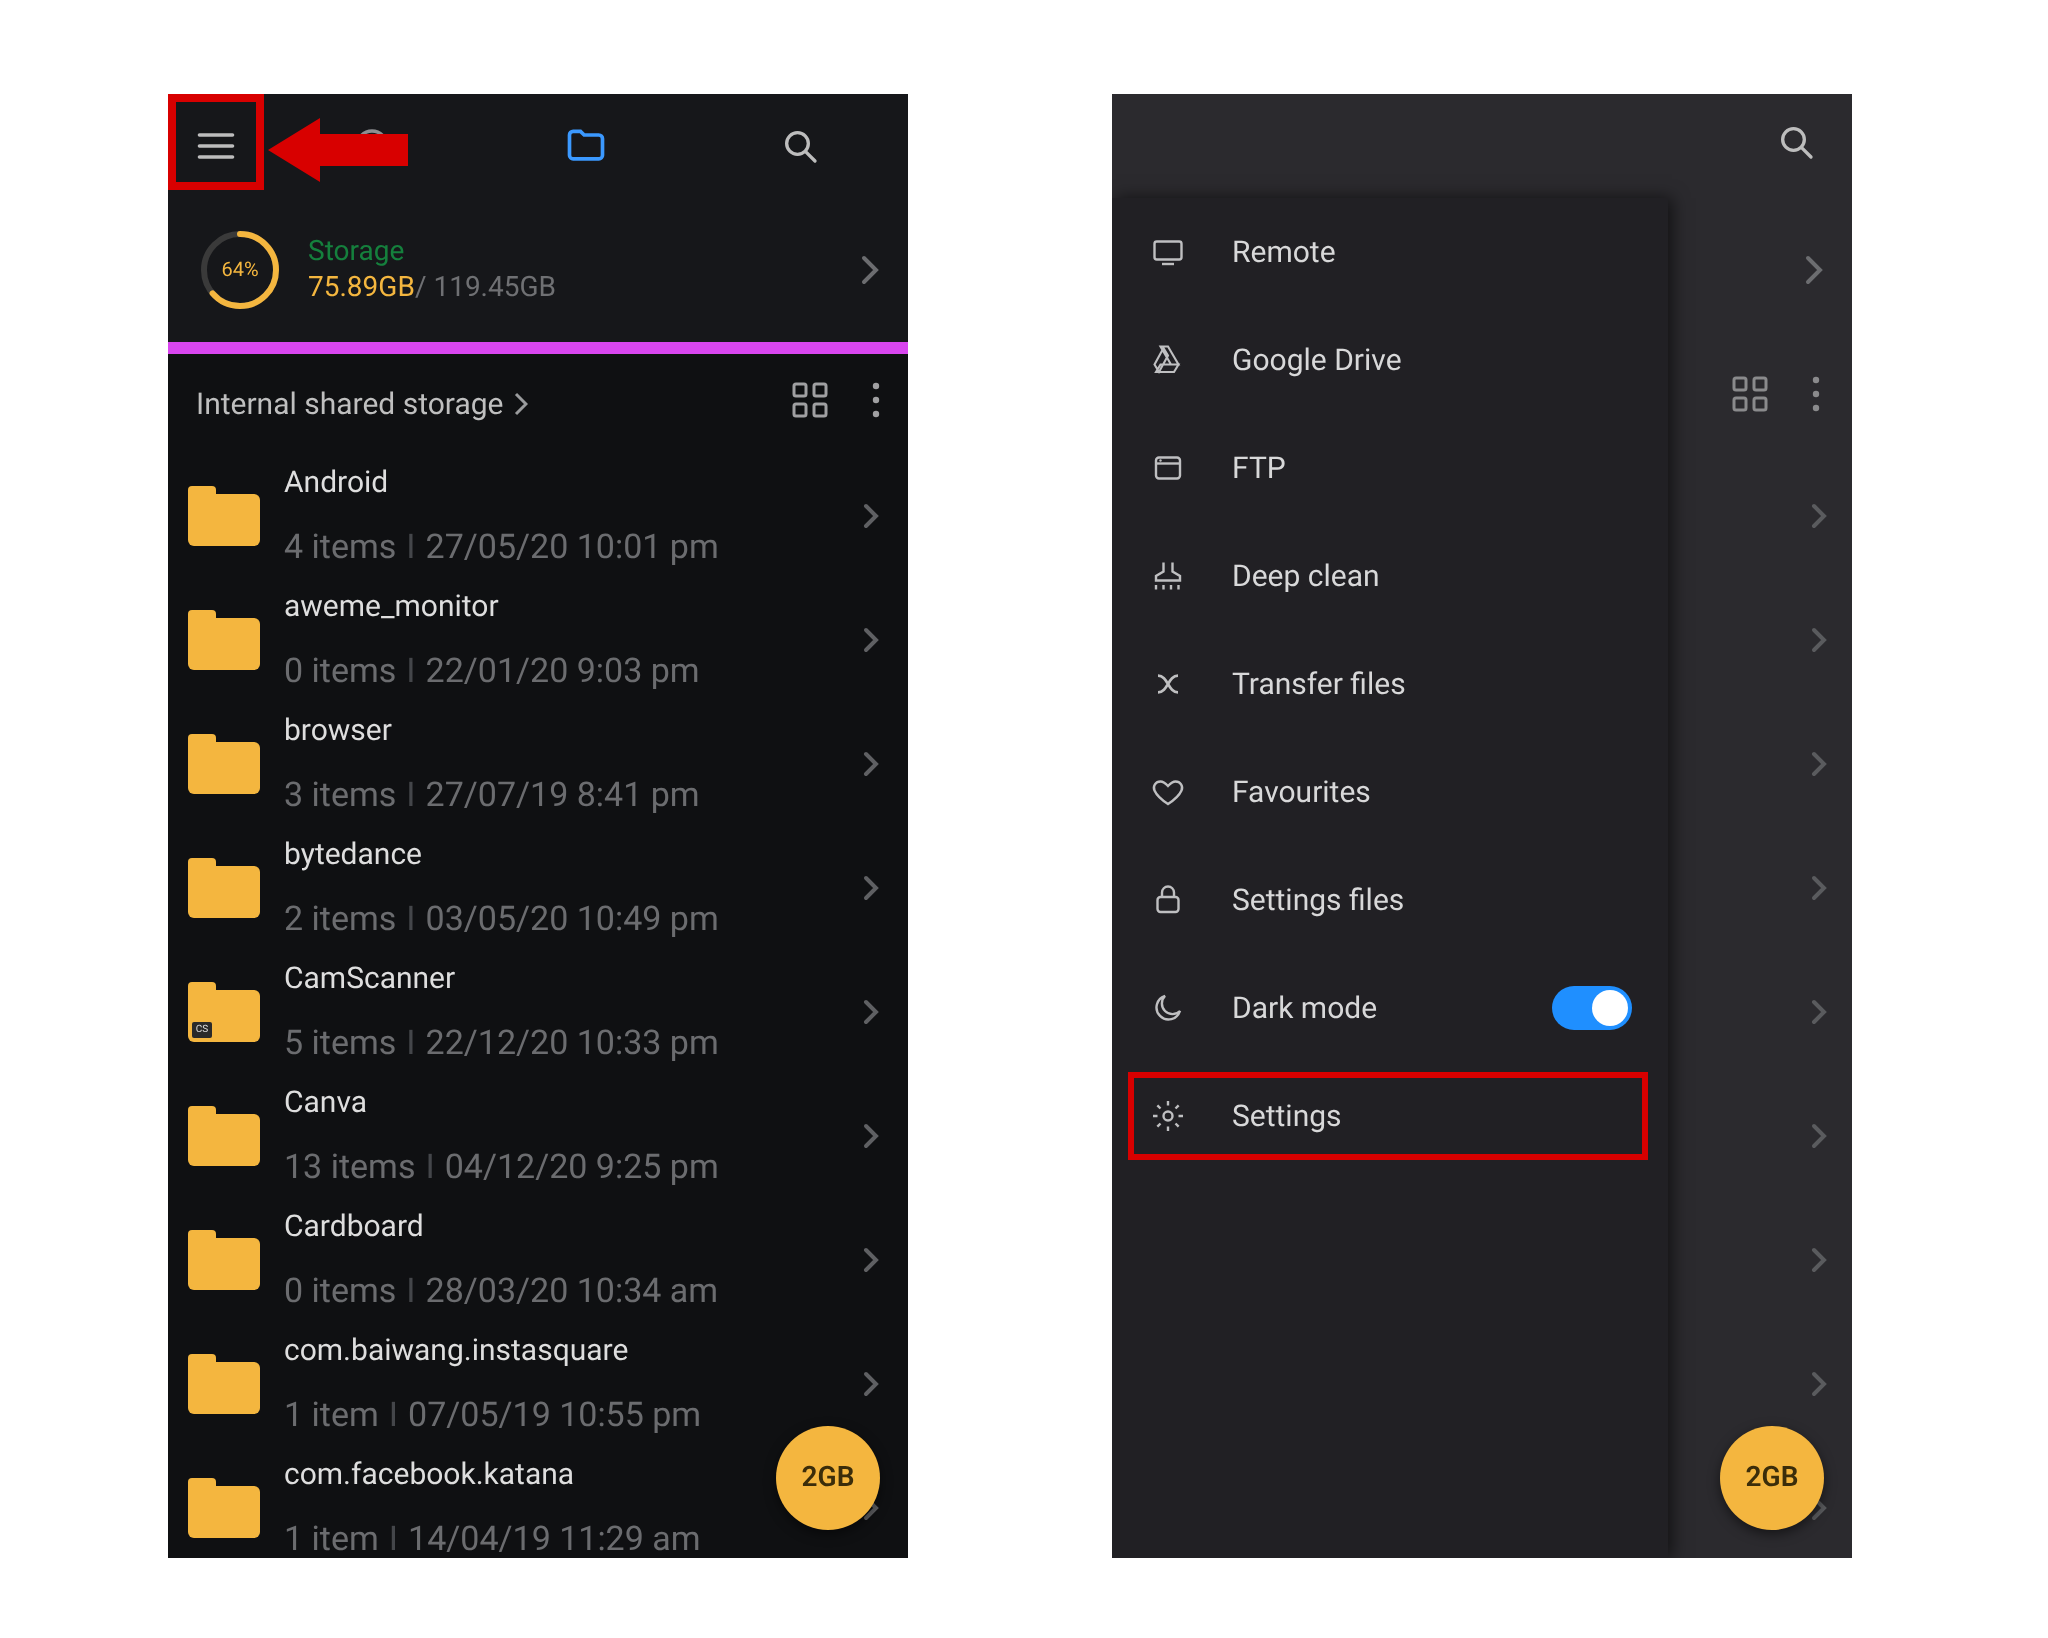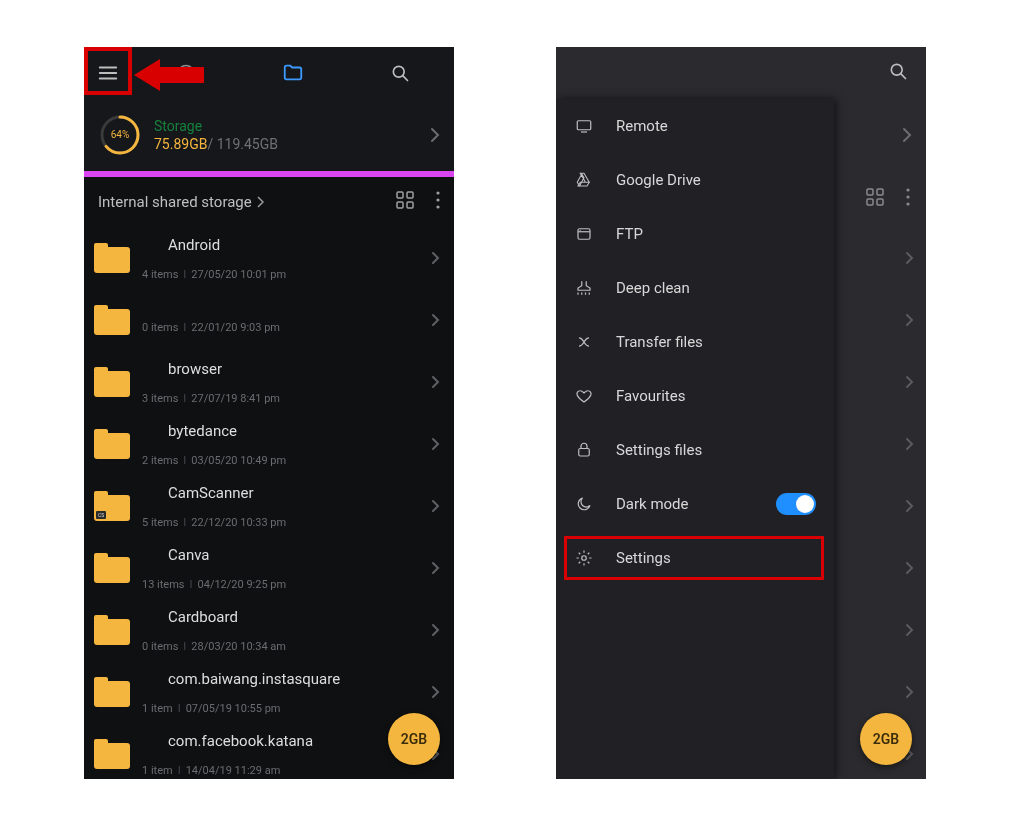--- a/index.html
+++ b/index.html
@@ -108,22 +108,22 @@
     position: absolute; left:0; top:0; width:14px; height:8px;
     background: #f4b63f; border-radius: 2px 2px 0 0;
   }
   .folder-ic .tag {
     position: absolute; left: 2px; bottom: 2px;
     width: 10px; height: 8px; background: #2a2a2a; border-radius: 1px;
     display: flex; align-items: center; justify-content: center;
   }
   .folder-ic .tag span { font-size: 5px; color: #ddd; line-height: 1; }
   .file-info { flex: 1; min-width: 0; }
-  .file-name { color: #dedede; font-size: 15px; white-space: nowrap; overflow: hidden; text-overflow: ellipsis; margin-left: 26px; }
-  .file-meta { color: #6b6c6f; font-size: 11px; margin-top: 14px; white-space: nowrap; }
+  .file-name { color: #dedede; font-size: 15px; white-space: nowrap; overflow: hidden; text-overflow: ellipsis; }
+  .file-meta { color: #6b6c6f; font-size: 17px; margin-top: 14px; white-space: nowrap; }
   .file-meta .sep { margin: 0 5px; color: #44464a; }
   .file-row .chev { margin-left: 8px; }
 
   .fab {
     position: absolute;
     right: 14px; bottom: 14px;
     width: 52px; height: 52px;
     border-radius: 50%;
     background: #f4b63f;
     display: flex; align-items: center; justify-content: center;
@@ -312,20 +312,21 @@
               <path d="M2 2l5 5-5 5" fill="none" stroke="#5f6063" stroke-width="2" stroke-linecap="round"></path>
             </svg>
           </span>
         </div>
         <div class="file-row">
           <div class="folder-ic">
             <div class="tab"></div>
             <div class="body"></div>
           </div>
           <div class="file-info">
+            <div class="file-name">aweme_monitor</div>
             <div class="file-meta"><span>0 items</span><span class="sep">I</span><span>22/01/20 9:03 pm</span></div>
           </div>
           <span class="chev">
             <svg width="9" height="14" viewBox="0 0 9 14">
               <path d="M2 2l5 5-5 5" fill="none" stroke="#5f6063" stroke-width="2" stroke-linecap="round"></path>
             </svg>
           </span>
         </div>
         <div class="file-row">
           <div class="folder-ic">

